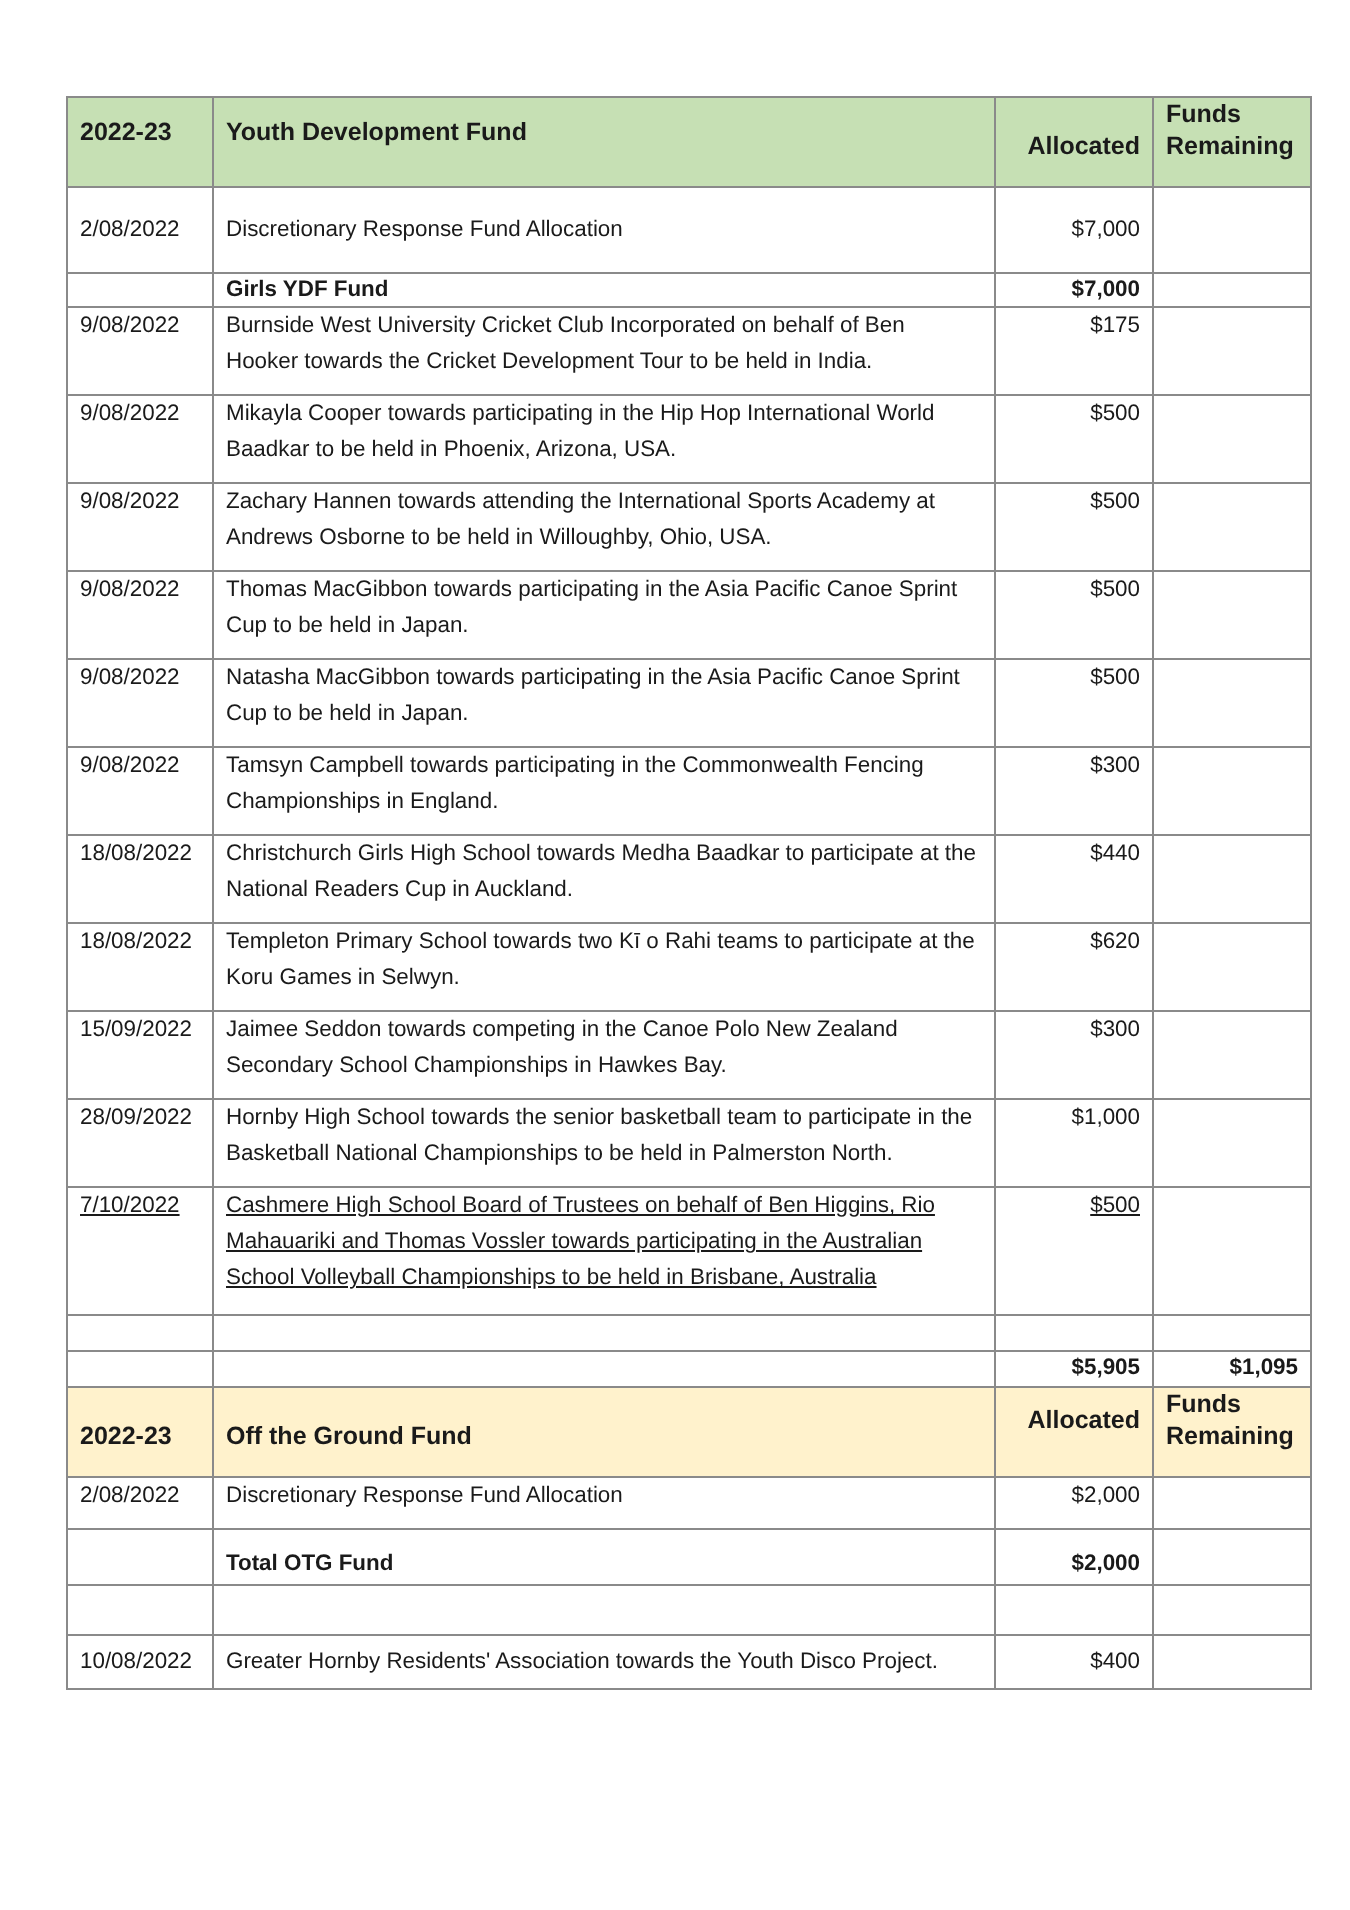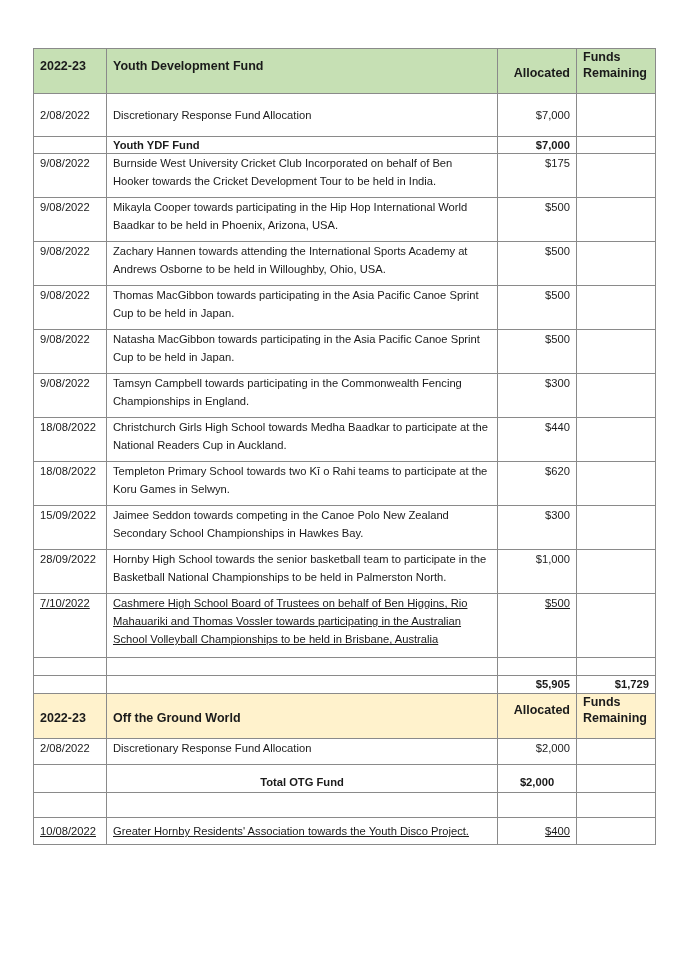--- a/index.html
+++ b/index.html
@@ -28,24 +28,24 @@
   tr.r-disc { height: 43px; }
   tr.r-total { height: 17px; }
   tr.r-total td { line-height: 16px; }
   tr.r-entry { height: 44px; }
   tr.r-entry3 { height: 64px; text-decoration: underline; }
   tr.r-blank { height: 18px; }
   tr.r-sum { height: 18px; }
   tr.r-sum td { line-height: 17px; vertical-align: bottom; }
   tr.r-otg-disc { height: 26px; }
   tr.r-otg-total { height: 28px; }
-  tr.r-otg-total td { vertical-align: bottom; padding-bottom: 1px; text-align: center; }
+  tr.r-otg-total td { vertical-align: bottom; padding-bottom: 1px; }
   tr.r-otg-blank { height: 25px; }
   tr.r-otg-entry { height: 27px; }
-  tr.r-otg-entry td { vertical-align: middle; text-decoration: underline; }
+  tr.r-otg-entry td { vertical-align: middle; }
 </style>
 </head>
 <body>
 
 <table class="fund">
   <colgroup>
     <col class="c-date">
       <col class="c-desc">
       <col class="c-alloc">
       <col class="c-rem">
@@ -61,21 +61,21 @@
 
     <tr class="r-disc">
       <td>2/08/2022</td>
       <td>Discretionary Response Fund Allocation</td>
       <td class="num">$7,000</td>
       <td></td>
     </tr>
 
     <tr class="r-total">
       <td></td>
-      <td class="bold">Youth YDF Fund</td>
+      <td class="bold">Girls YDF Fund</td>
       <td class="num bold">$7,000</td>
       <td></td>
     </tr>
 
     <tr class="r-entry">
       <td>9/08/2022</td>
       <td>Burnside West University Cricket Club Incorporated on behalf of Ben Hooker towards the Cricket Development Tour to be held in India.</td>
       <td class="num">$175</td>
       <td></td>
     </tr>
@@ -144,26 +144,26 @@
       <td></td>
       <td></td>
       <td></td>
       <td></td>
     </tr>
 
     <tr class="r-sum">
       <td></td>
       <td></td>
       <td class="num bold">$5,905</td>
-      <td class="num bold">$1,729</td>
+      <td class="num bold">$1,095</td>
     </tr>
 
     <tr class="hdr-yellow">
       <td>2022-23</td>
-      <td>Off the Ground World</td>
+      <td>Off the Ground Fund</td>
       <td class="num" style="vertical-align: middle;">Allocated</td>
       <td>Funds Remaining</td>
     </tr>
 
     <tr class="r-otg-disc">
       <td>2/08/2022</td>
       <td>Discretionary Response Fund Allocation</td>
       <td class="num">$2,000</td>
       <td></td>
     </tr>

